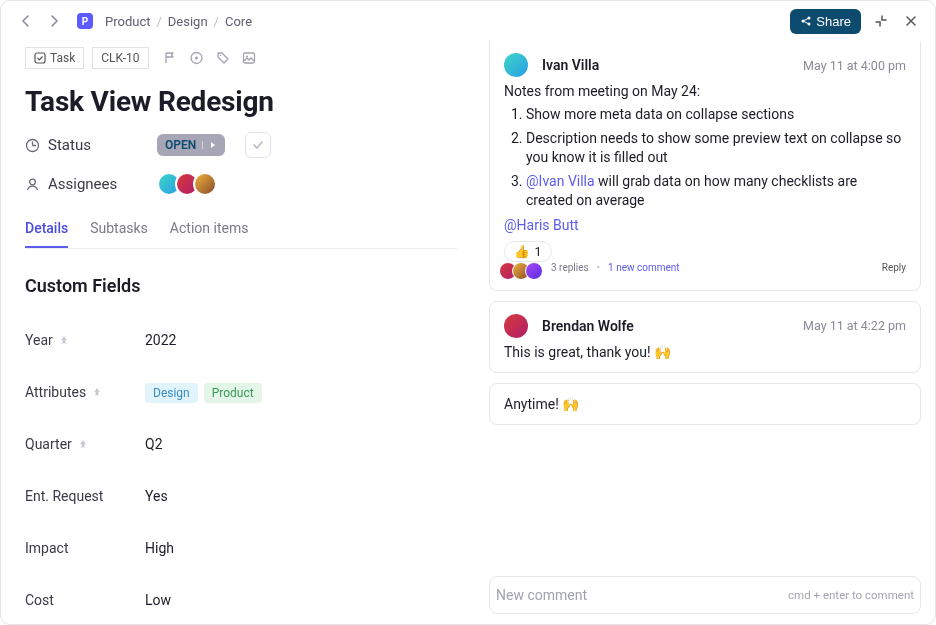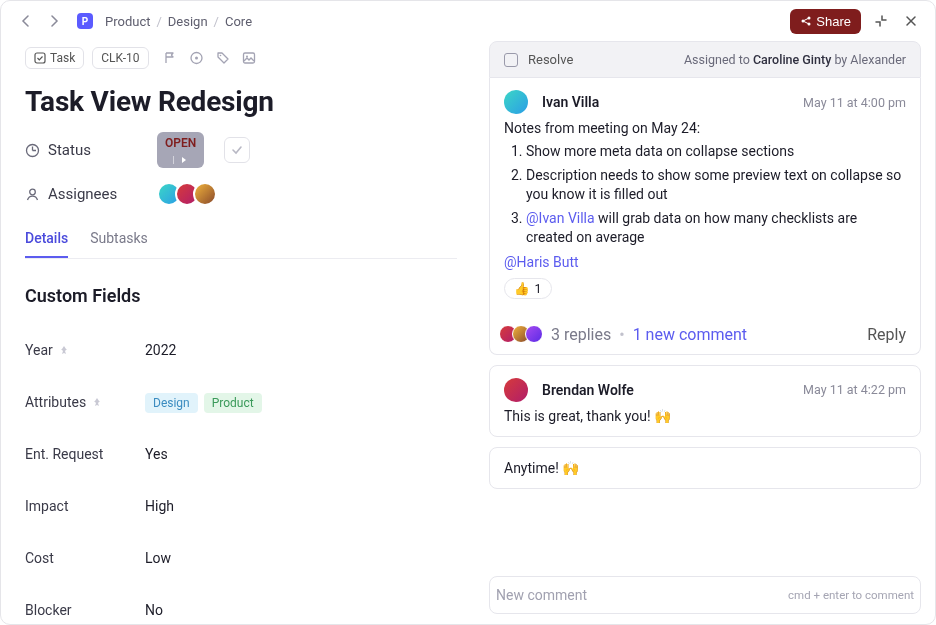--- a/index.html
+++ b/index.html
@@ -28,50 +28,50 @@
   .crumb-logo {
     width: 16px; height: 16px; background: #5b5bff; color: #fff; border-radius: 4px;
     display: flex; align-items: center; justify-content: center; font-size: 10px; font-weight: 700;
     margin-left: 6px; margin-right: 6px;
   }
   .breadcrumb { display: flex; align-items: center; gap: 6px; color: #5e5e6e; font-size: 13px; flex: 1; }
   .breadcrumb .sep { color: #c1c1cc; }
   .bc-item { cursor: pointer; }
   .top-right { display: flex; align-items: center; gap: 10px; }
   .share-btn {
-    background: #7f1d1d; color: #fff; border: none; border-radius: 6px;
+    background: #0c4a6e; color: #fff; border: none; border-radius: 6px;
     padding: 5px 10px; font-size: 13px; font-weight: 500; display: flex; align-items: center; gap: 4px;
     cursor: pointer;
   }
   .icon-btn { width: 20px; height: 20px; color: #555; cursor: pointer; display: flex; align-items: center; justify-content: center; }
 
   .content { display: flex; height: calc(625px - 40px); }
   .left {
     width: 480px; padding: 0 24px; overflow-y: auto;
   }
   .right { flex: 1; padding: 0 14px 0 8px; display: flex; flex-direction: column; }
 
   
   .left-toolbar { display: flex; align-items: center; gap: 8px; margin-top: 6px; }
   .chip {
-    border: 1px solid #e2e2e8; border-radius: 6px; padding: 3px 8px; font-size: 12px;
+    border: 1px solid #e2e2e8; border-radius: 0; padding: 3px 8px; font-size: 12px;
     display: flex; align-items: center; gap: 4px; color: #555; cursor: pointer;
   }
   .tool-icons { display: flex; gap: 12px; color: #a3a3b3; margin-left: 6px;}
   .tool-icons span { cursor: pointer; }
 
   h1.title { font-size: 28px; font-weight: 700; margin-top: 16px; margin-bottom: 14px; letter-spacing: -0.2px;}
 
   .meta-row { display: flex; align-items: center; margin-bottom: 14px; gap: 12px;}
   .meta-label { display: flex; align-items: center; gap: 8px; color: #3a3a48; font-size: 15px; width: 120px;}
   .meta-label svg { color: #6a6a7a; }
 
   .status-pill {
-    background: #a6a6b6; color: #7f1d1d; border-radius: 6px; font-size: 12px; font-weight: 600;
-    display: inline-flex; align-items: center; padding: 4px 8px; gap: 6px; flex-direction: column;
+    background: #a6a6b6; color: #0c4a6e; border-radius: 6px; font-size: 12px; font-weight: 600;
+    display: inline-flex; align-items: center; padding: 4px 8px; gap: 6px;
   }
   .status-pill .caret { border-left: 1px solid rgba(255,255,255,0.5); padding-left: 6px; }
   .check-box {
     width: 26px; height: 26px; border: 1px solid #e2e2e8; border-radius: 6px; margin-left: 8px;
     display: flex; align-items: center; justify-content: center; color: #b8b8c4; cursor: pointer;
   }
 
   .avatars { display: flex; }
   .av { width: 24px; height: 24px; border-radius: 50%; border: 2px solid #fff; margin-left: -6px; }
   .av:first-child { margin-left: 0; }
@@ -109,21 +109,21 @@
   .comment-hd .time { margin-left: auto; color: #8a8a99; font-size: 12.5px;}
   .c-av { width: 24px; height: 24px; border-radius: 50%; }
 
   .note-intro { margin: 4px 0 6px; }
   ol.notes { padding-left: 22px; margin-bottom: 6px;}
   ol.notes li { margin-bottom: 4px; line-height: 1.4; }
   .mention { color: #5c5cef; cursor: pointer;}
 
   .reaction { display: inline-flex; border: 1px solid #e6e6ec; border-radius: 14px; padding: 2px 9px; font-size: 12.5px; gap: 5px; align-items: center; margin-top: 8px; cursor: pointer;}
 
-  .thread-footer { display: flex; align-items: flex-start; gap: 8px; margin-top: 26px; font-size: 16px; color: #7a7a8a;}
+  .thread-footer { display: flex; align-items: flex-start; gap: 8px; margin-top: 0; font-size: 10px; color: #7a7a8a;}
   .mini-avs { display: flex; }
   .mini-avs .av { width: 18px; height: 18px; border-width: 1.5px; margin-left: -5px;}
   .thread-footer .new { color: #5c5cef; }
   .thread-footer .dot { color: #c1c1cc; }
   .thread-footer .reply { margin-left: auto; color: #555; cursor: pointer;}
 
   .card {
     background: #fff; border: 1px solid #e6e6ec; border-radius: 8px;
     padding: 12px 14px; margin-top: 10px;
   }
@@ -260,20 +260,21 @@
       <div class="avatars">
         <div class="av av1"></div>
         <div class="av av2"></div>
         <div class="av av3"></div>
       </div>
     </div>
 
     <div class="tabs">
       <div class="tab active">Details</div>
       <div class="tab">Subtasks</div>
+      <div class="tab">Action items</div>
     </div>
 
     <div class="section-title">Custom Fields</div>
 
     <div id="fields-container">
         <div class="field-row">
           <div class="field-label">
             <span>Year</span>
             <span class="pin">
               <svg width="10" height="10" viewBox="0 0 10 10">
@@ -289,20 +290,31 @@
             <span class="pin">
               <svg width="10" height="10" viewBox="0 0 10 10">
                 <path d="M5 1l2 3h1L6 6l1 3-2-1-2 1 1-3-2-2h1z" fill="currentColor"></path>
               </svg>
             </span>
           </div>
           <div><span class="tag design">Design</span><span class="tag product">Product</span></div>
         </div>
         <div class="field-row">
           <div class="field-label">
+            <span>Quarter</span>
+            <span class="pin">
+              <svg width="10" height="10" viewBox="0 0 10 10">
+                <path d="M5 1l2 3h1L6 6l1 3-2-1-2 1 1-3-2-2h1z" fill="currentColor"></path>
+              </svg>
+            </span>
+          </div>
+          <div>Q2</div>
+        </div>
+        <div class="field-row">
+          <div class="field-label">
             <span>Ent. Request</span>
           </div>
           <div>Yes</div>
         </div>
         <div class="field-row">
           <div class="field-label">
             <span>Impact</span>
           </div>
           <div>High</div>
         </div>
@@ -315,28 +327,20 @@
         <div class="field-row">
           <div class="field-label">
             <span>Blocker</span>
           </div>
           <div>No</div>
         </div>
       </div>
   </div>
 
   <div class="right">
-    <div class="thread-header">
-      <div class="resolve-cb"></div>
-      <span>Resolve</span>
-      <span class="spacer"></span>
-      <span class="assigned">
-        <span>Assigned to </span><span class="who">Caroline Ginty</span><span> by </span><span>Alexander</span>
-      </span>
-    </div>
 
     <div class="thread-body">
       <div class="comment-hd">
         <div class="c-av av1"></div>
         <span class="name">Ivan Villa</span>
         <span class="time">May 11 at 4:00 pm</span>
       </div>
       <div class="note-intro">Notes from meeting on May 24:</div>
       <ol class="notes" id="notes-list">
           <li>Show more meta data on collapse sections</li>

